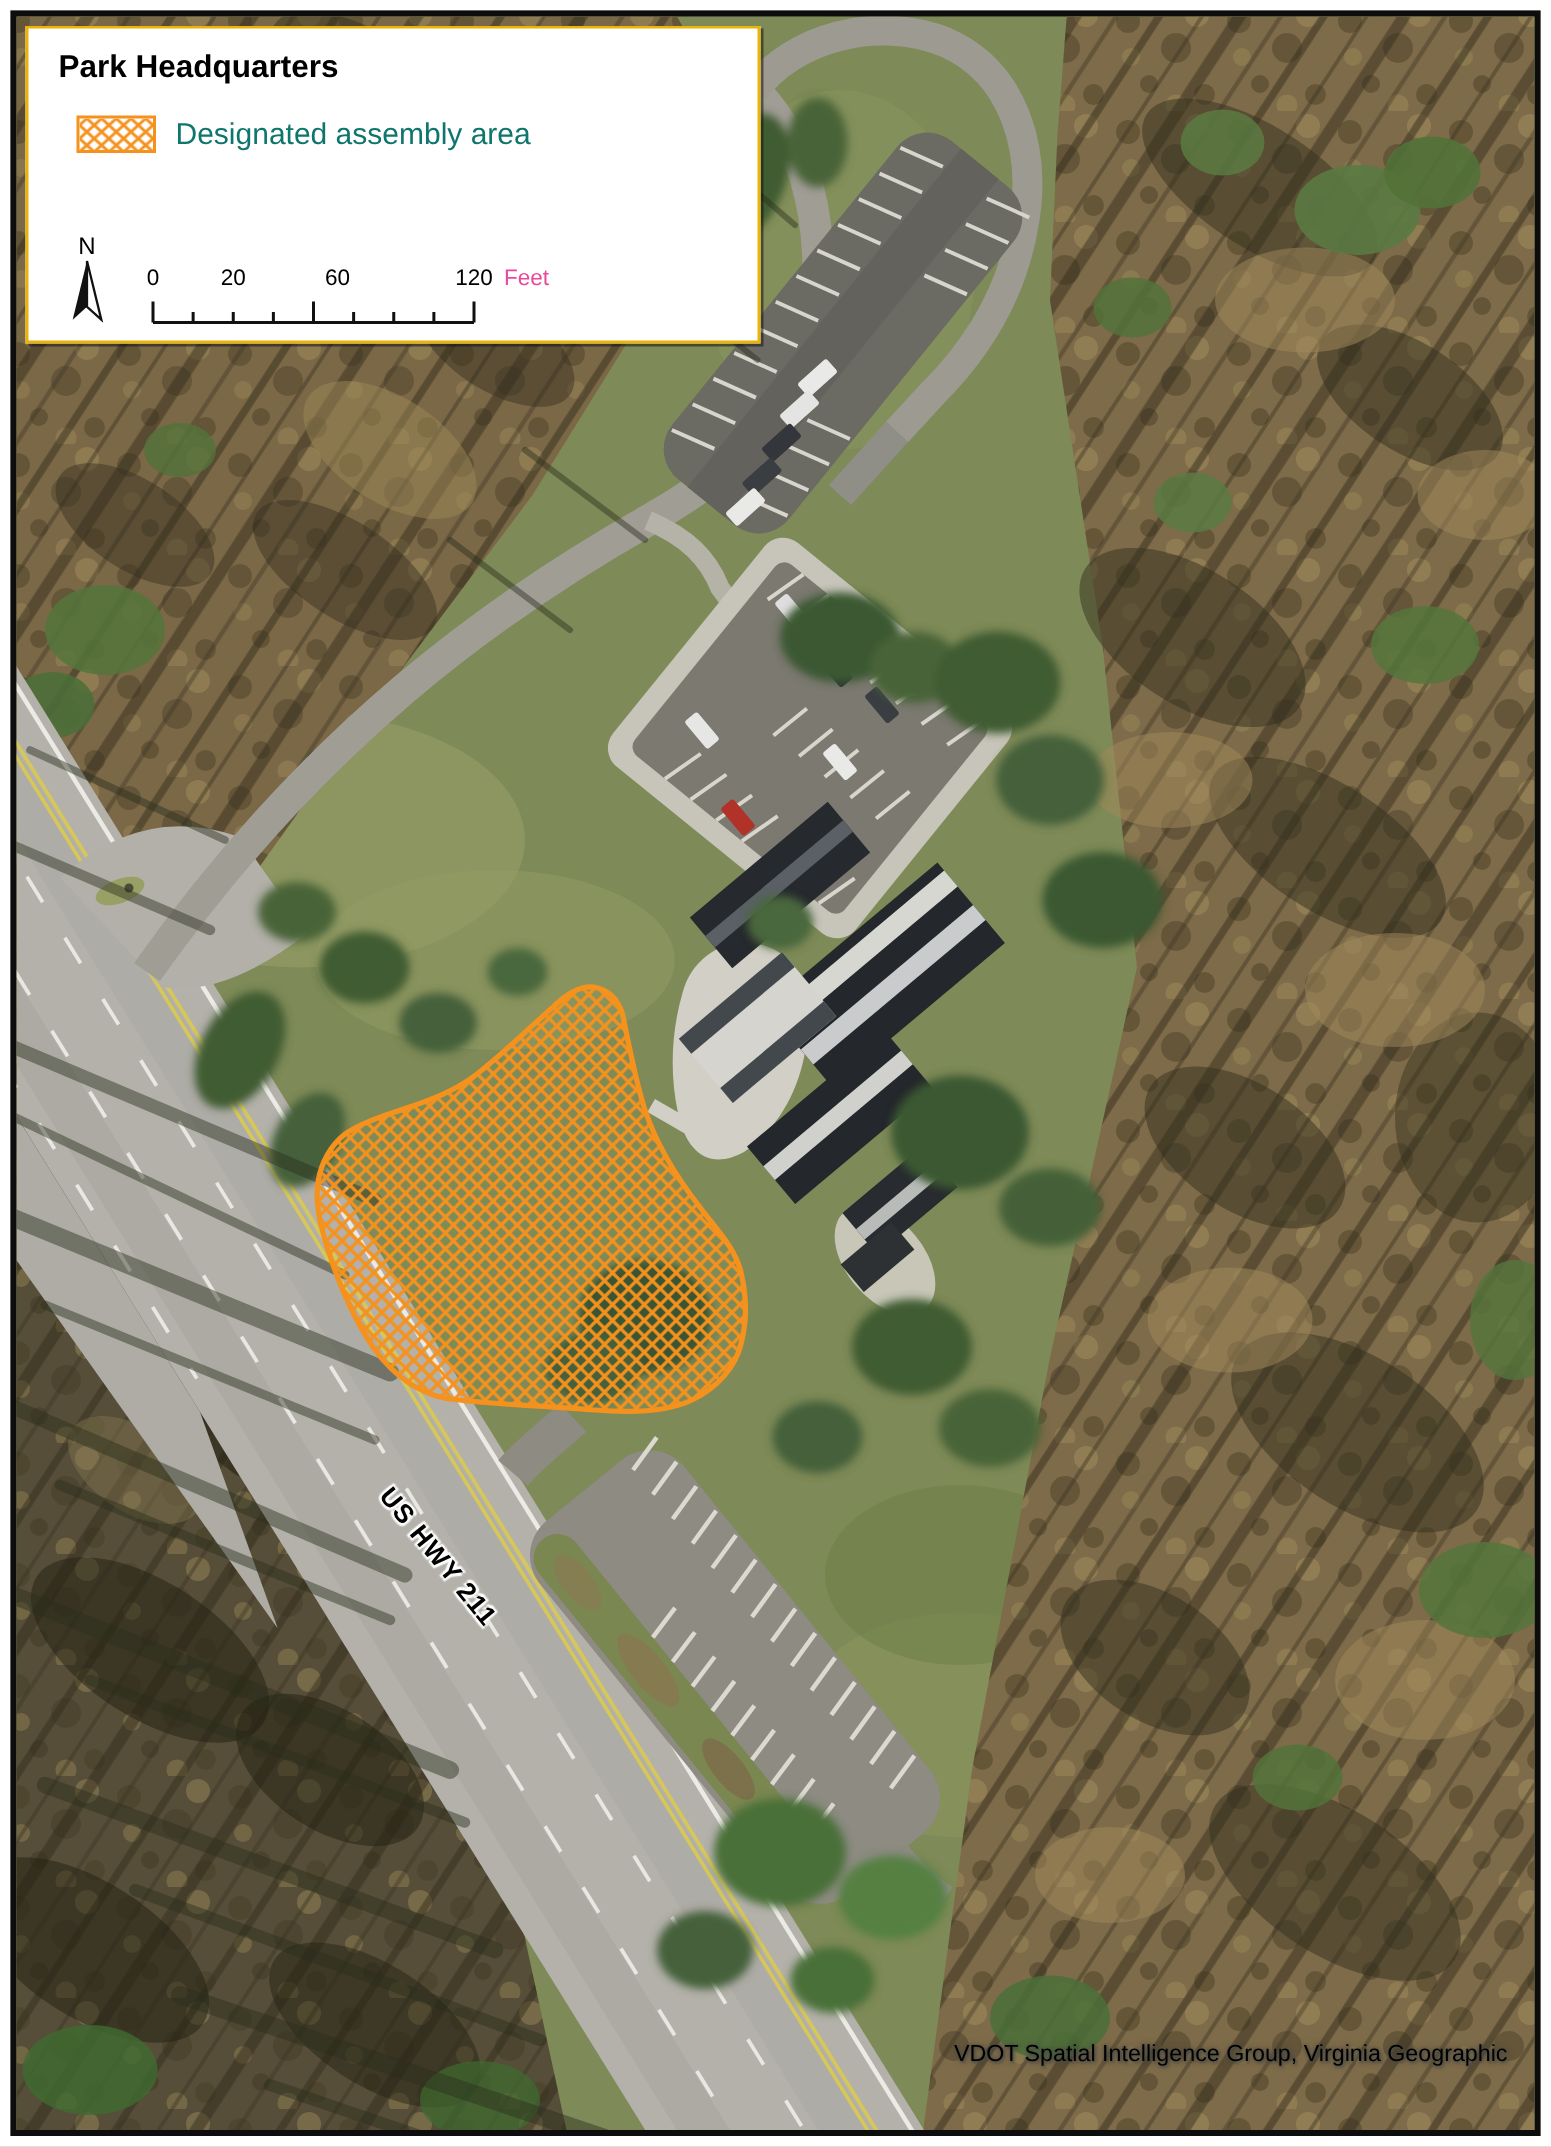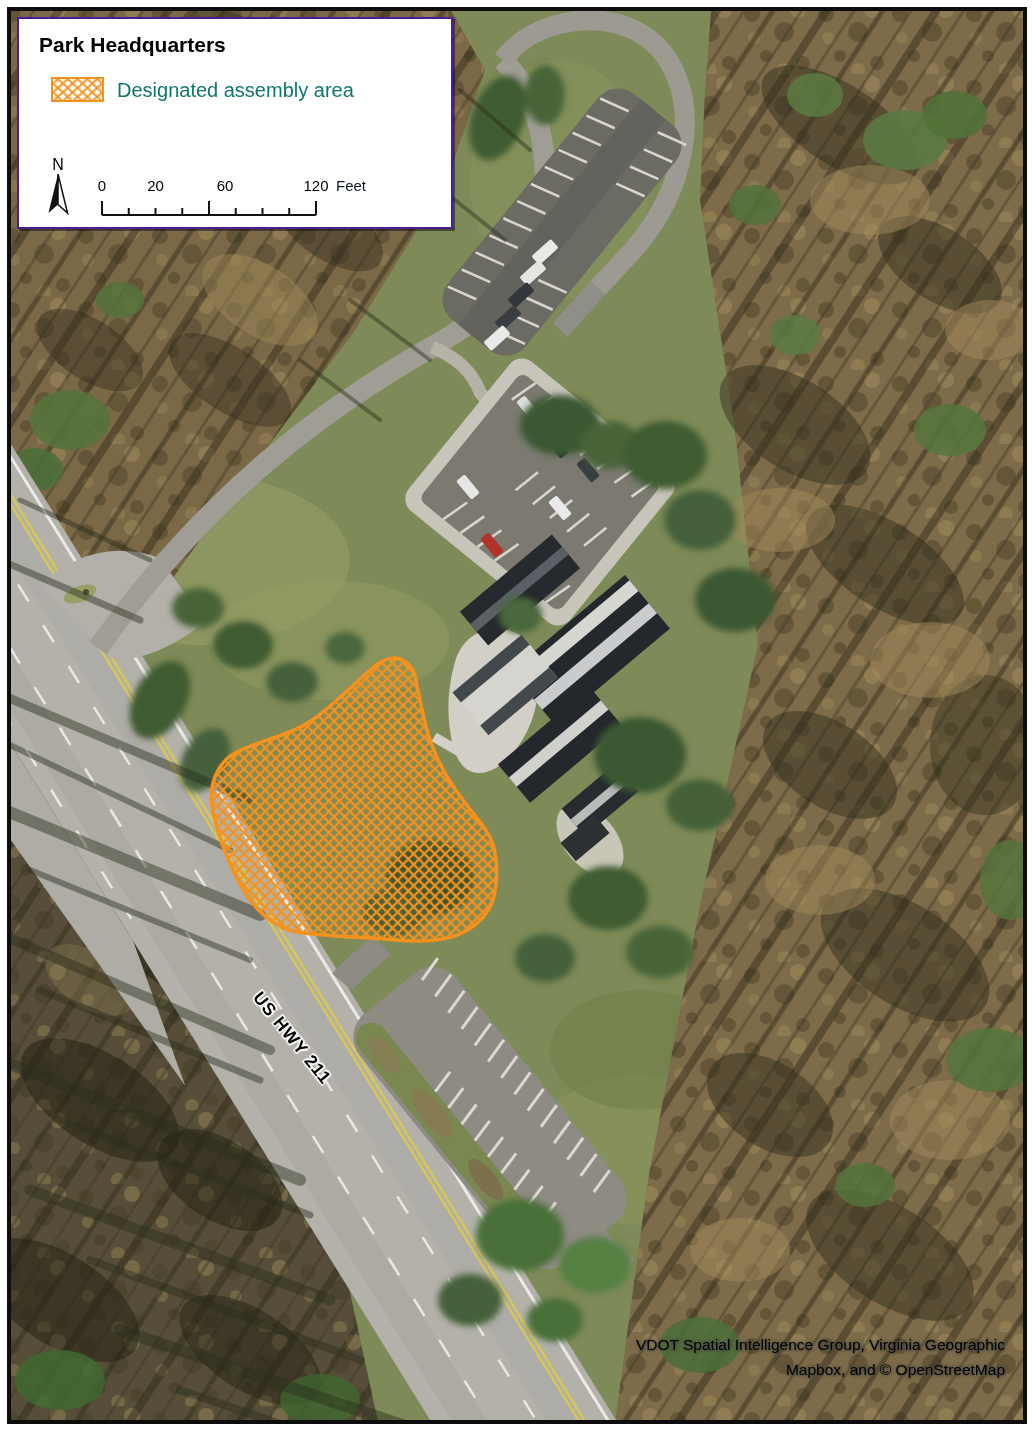--- a/index.html
+++ b/index.html
@@ -3,32 +3,32 @@
 <meta charset="utf-8">
 <style>
   :root { --accent: #F5921E; }
   * { box-sizing: border-box; }
   body { margin: 0; background: #ffffff; font-family: "Liberation Sans", sans-serif; }
   .page { width: 1034px; height: 1431px; background: #fff; padding: 7px; position: relative; }
   .frame { width: 100%; height: 100%; border: 4px solid #0d0d0d; position: relative; overflow: hidden; background: #7e8a57; }
   .basemap { position: absolute; inset: 0; width: 100%; height: 100%; }
 
   
-  .legend { position: absolute; left: 6px; top: 6px; width: 436px; height: 212px;
-            background: #fff; border: 2px solid #4c1d95; box-shadow: 2px 2px 0 rgba(20,20,20,.55); z-index: 6; }
+  .legend { position: absolute; left: 6px; top: 6px; width: 490px; height: 212px;
+            background: #fff; border: 2px solid #eab308; box-shadow: 2px 2px 0 rgba(20,20,20,.55); z-index: 6; }
   .legend-title { position: absolute; left: 20px; top: 14px; font-size: 21px; font-weight: bold; color: #000; }
   .swatch { position: absolute; left: 32px; top: 58px; width: 53px; height: 25px;
             border: 2px solid var(--accent); }
   .swatch svg { display: block; width: 100%; height: 100%; }
   .legend-label { position: absolute; left: 98px; top: 60px; font-size: 20px; color: #0f766e; }
   .north { position: absolute; left: 22px; top: 138px; width: 34px; text-align: center; }
   .north-n { font-size: 16px; color: #000; display: block; line-height: 16px; }
   .scalebar { position: absolute; left: 83px; top: 158px; width: 310px; height: 48px; }
   .scalebar .lbl { position: absolute; top: 0; font-size: 15px; color: #000; transform: translateX(-50%); white-space: nowrap; }
-  .scalebar .unit { position: absolute; top: 0; left: 234px; font-size: 15px; color: #0f172a; }
+  .scalebar .unit { position: absolute; top: 0; left: 234px; font-size: 15px; color: #ec4899; }
   .scalebar svg { position: absolute; left: -2px; top: 22px; }
 
   
   .road-label { position: absolute; left: 281px; top: 1027px; transform: translate(-50%,-50%) rotate(51deg);
                 font-size: 17.5px; font-weight: 600; letter-spacing: 1px; color: #000; z-index: 5; white-space: nowrap;
                 text-shadow: -1.5px -1.5px 1px #fff, 1.5px -1.5px 1px #fff, -1.5px 1.5px 1px #fff, 1.5px 1.5px 1px #fff, 0 0 3px #fff; }
   .attribution { position: absolute; right: 18px; bottom: 38px; width: 470px; text-align: right;
                  font-size: 15.5px; line-height: 25px; color: #000000; z-index: 5;
                  text-shadow: 0 0 2px rgba(75,75,70,.95), 0 0 4px rgba(75,75,70,.8), 1px 1px 2px rgba(75,75,70,.8); }
   .attribution span { display: block; }
@@ -370,21 +370,20 @@
            C278,928 262,916 250,900 C236,880 226,856 219,834
            C213,816 210,800 212,788 C214,776 220,764 230,756
            C242,748 256,744 270,739 C288,733 304,727 318,716
            C336,702 352,686 368,672 C376,664 386,657 396,658 Z" fill="url(#xh)" style="stroke:var(--accent)" stroke-width="3.5" stroke-linejoin="round"></path>
     </svg>
 
     <div class="road-label">US HWY 211</div>
 
     <div class="attribution">
       <span>VDOT Spatial Intelligence Group, Virginia Geographic</span>
-      <span>Mapbox, and © OpenStreetMap</span>
     </div>
 
     <div class="legend">
       <div class="legend-title">Park Headquarters</div>
 
       <div class="swatch">
         <svg viewBox="0 0 53 25" preserveAspectRatio="none">
           <defs>
             <pattern id="xh2" width="7.5" height="7.5" patternUnits="userSpaceOnUse" patternTransform="rotate(45)">
               <path d="M3.75 0 V7.5 M0 3.75 H7.5" style="stroke:var(--accent)" stroke-width="2.2" fill="none"></path>

